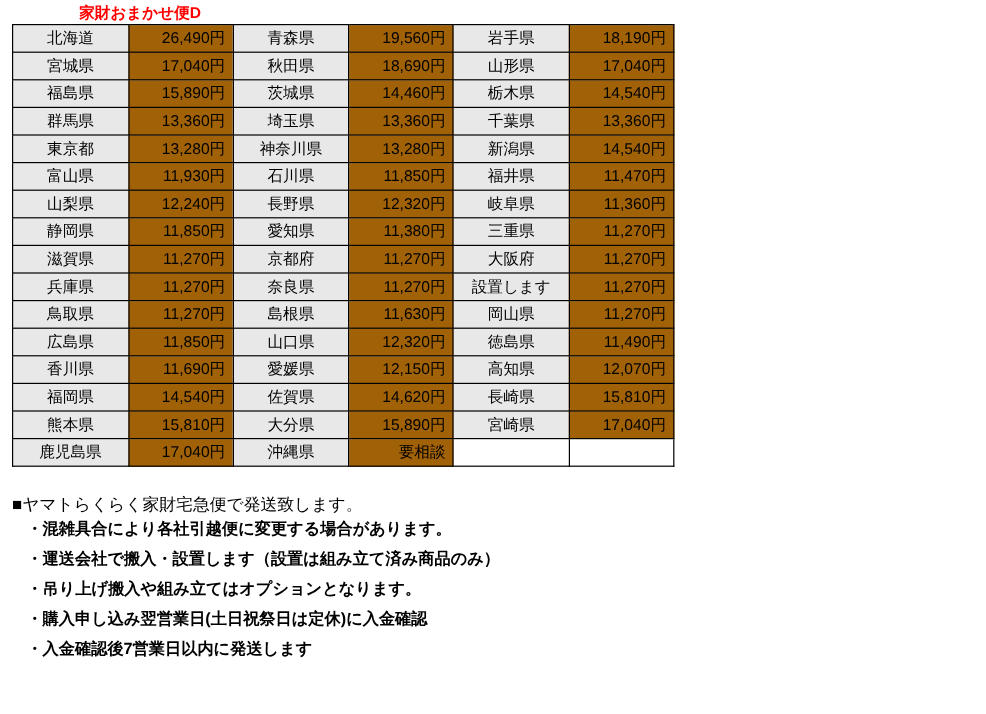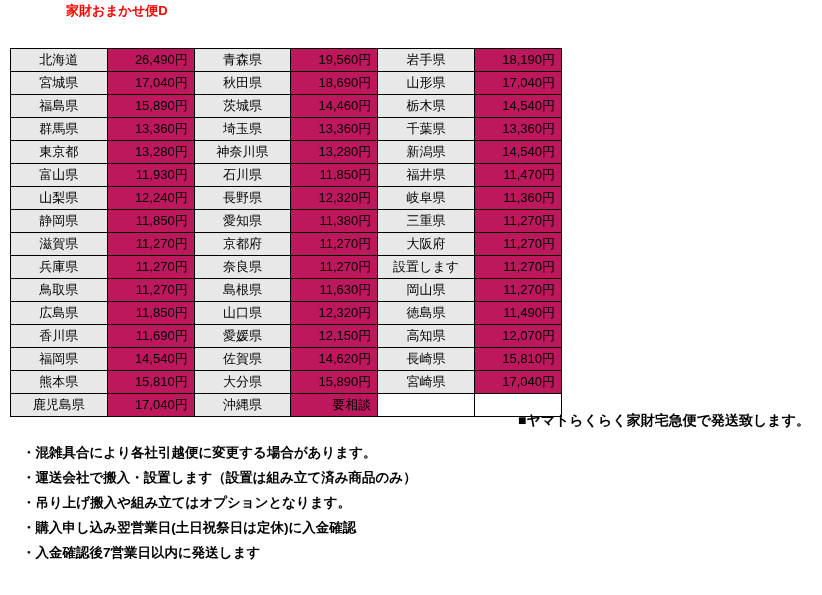--- a/index.html
+++ b/index.html
@@ -29,59 +29,57 @@
     letter-spacing: 0px;
     white-space: nowrap;
   }
   table.fee-table {
     position: absolute;
     left: 10px;
     top: 20px;
     border-collapse: collapse;
     table-layout: fixed;
     width: 552px;
-    margin-top: 28px;
   }
   table.fee-table td {
     border: 1px solid #000000;
     height: 23px;
     font-size: 13px;
     padding: 0 6px;
     box-sizing: border-box;
     white-space: nowrap;
   }
   td.pref {
     background: #e8e8e8;
     text-align: center;
     width: 82px;
   }
   td.price {
-    background: #be185d;
+    background: #a16207;
     text-align: right;
     width: 74px;
   }
   td.price.note {
     text-align: right;
   }
   td.blank-cell {
     border: none;
     background: #ffffff;
   }
   .notes {
     position: absolute;
     left: 10px;
     top: 412px;
     width: 800px;
   }
   .note-head {
     font-size: 14px;
-    font-weight: bold;
-    margin-bottom: 14px;
-    white-space: nowrap;
-    text-align: right;
+    font-weight: normal;
+    margin-bottom: 2px;
+    white-space: nowrap;
   }
   .note-line {
     font-size: 13.5px;
     font-weight: bold;
     margin-bottom: 7px;
     white-space: nowrap;
     margin-left: 12px;
   }
 </style>
 </head>

